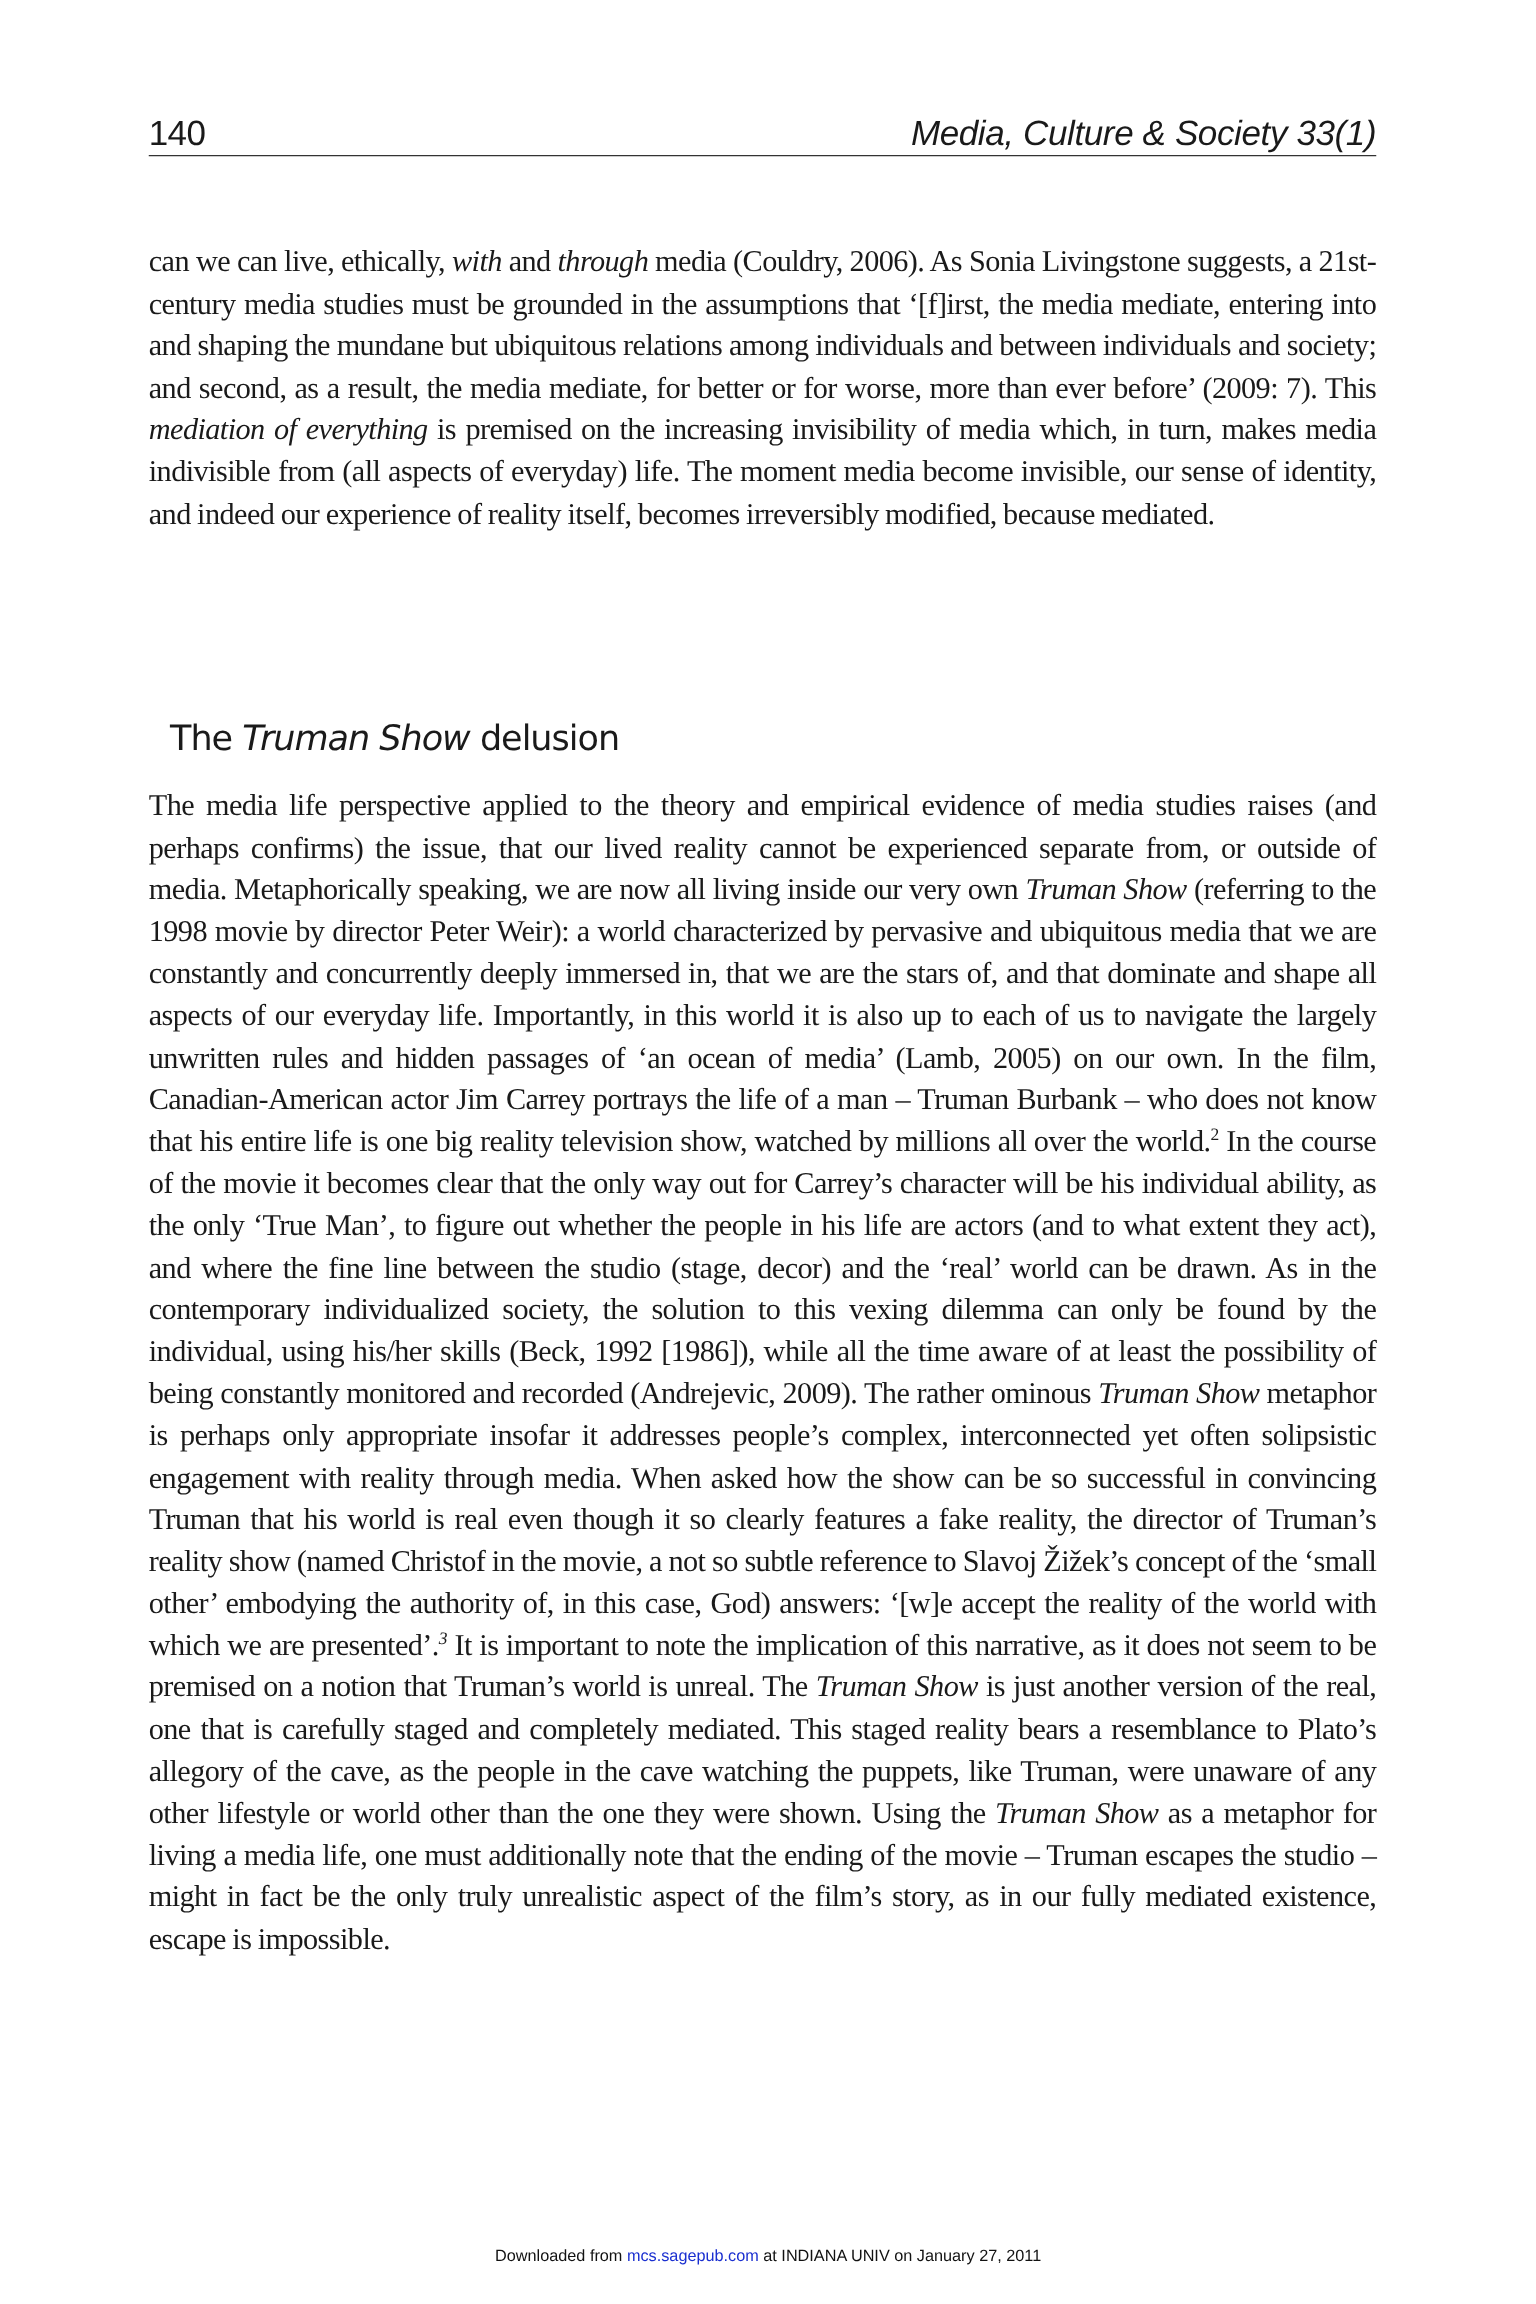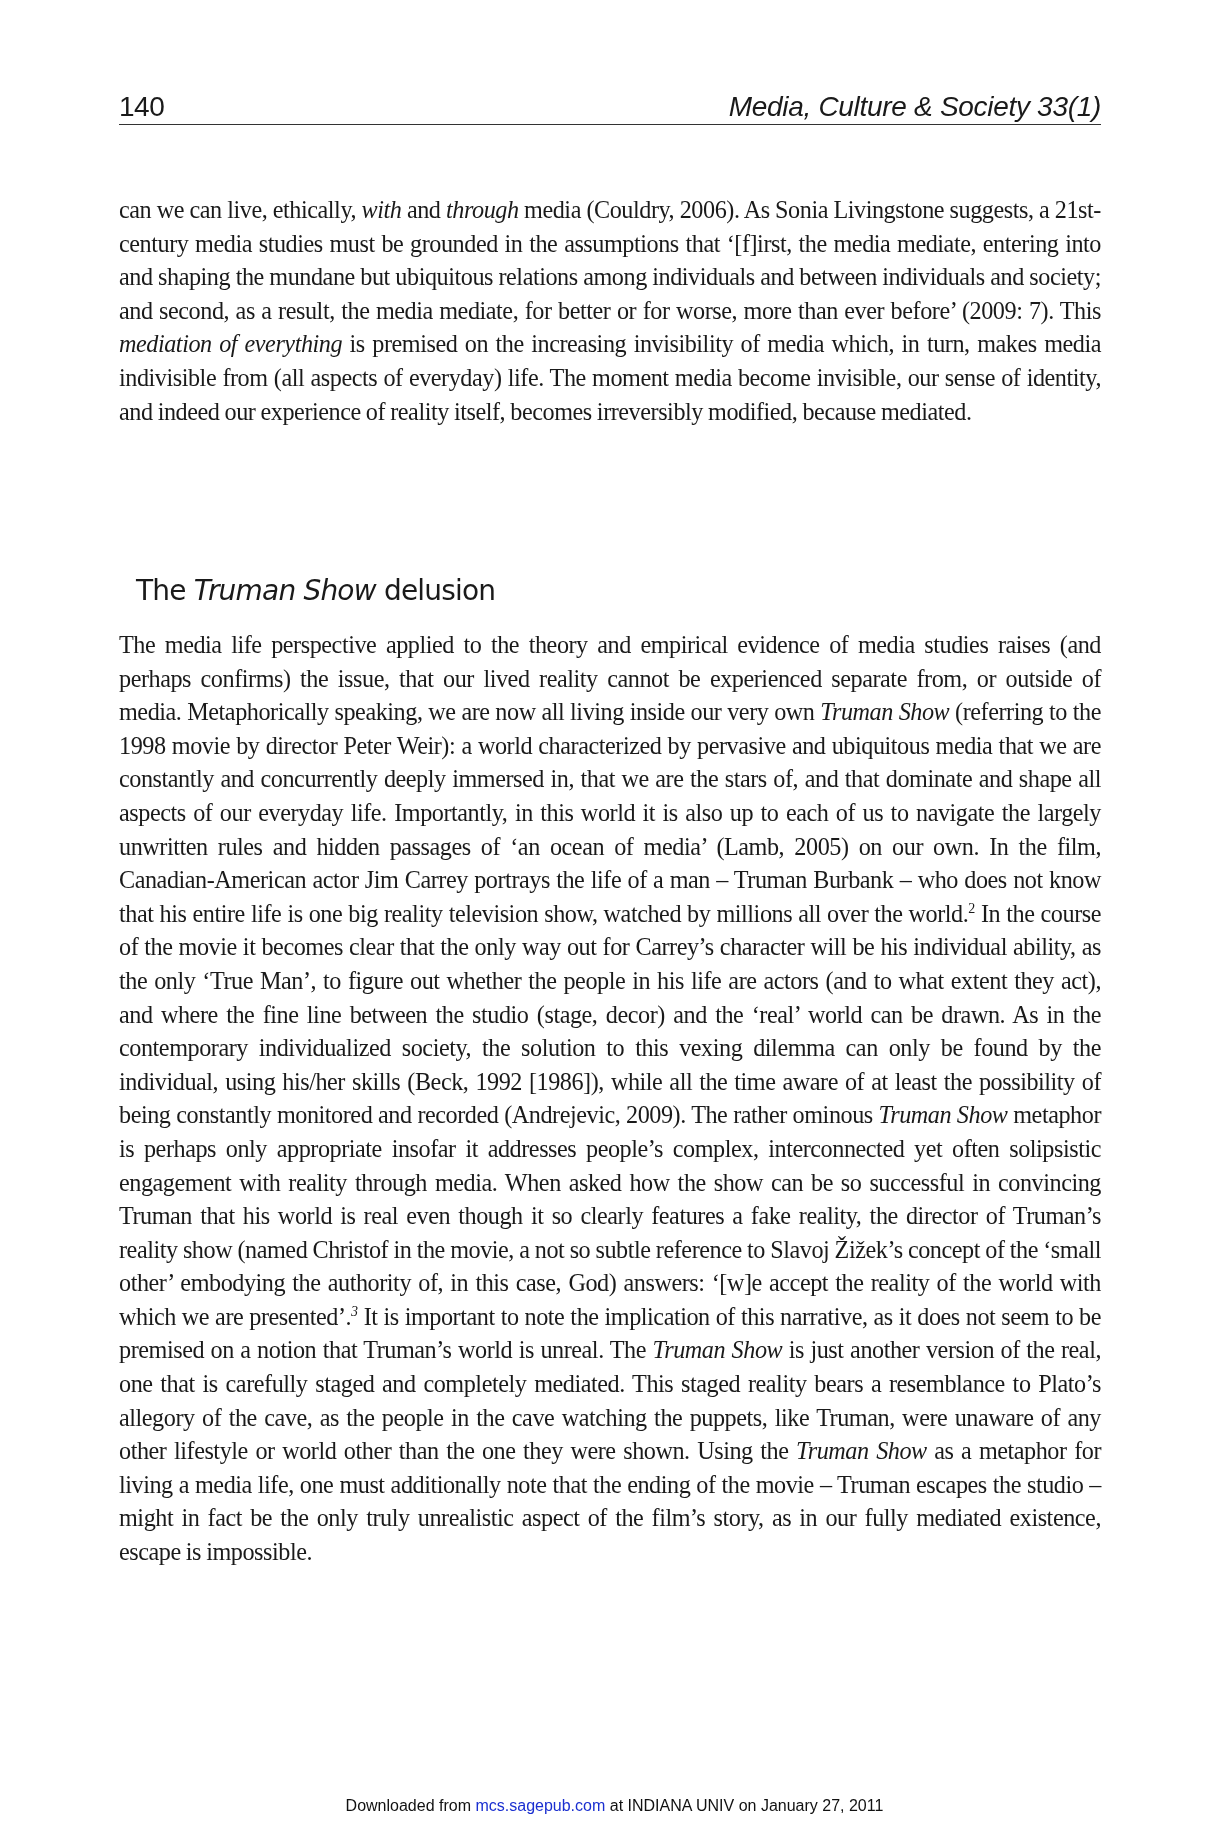--- a/index.html
+++ b/index.html
@@ -23,21 +23,21 @@
   .p2 { top: 612px; }
   .section-heading {
     position: absolute; left: 119px; top: 557px;
     font-family: "DejaVu Sans", sans-serif; font-size: 28px; font-weight: normal;
     letter-spacing: -0.8px; margin: 17px;
   }
   .section-heading i { font-style: italic; }
   sup { font-size: 14px; line-height: 0; vertical-align: 9px; }
   .footer {
     position: absolute; left: 0; width: 1229px; top: 1797px; text-align: center;
-    font-family: "Liberation Sans", sans-serif; font-size: 16px; color: #111;
+    font-family: "Liberation Sans", sans-serif; font-size: 13px; color: #111;
   }
   .footer .link { color: #1a2fd0; }
 </style>
 </head>
 <body>
 
 <div class="header">
   <span class="pageno">140</span>
   <span class="journal">Media, Culture &amp; Society 33(1)</span>
 </div>

